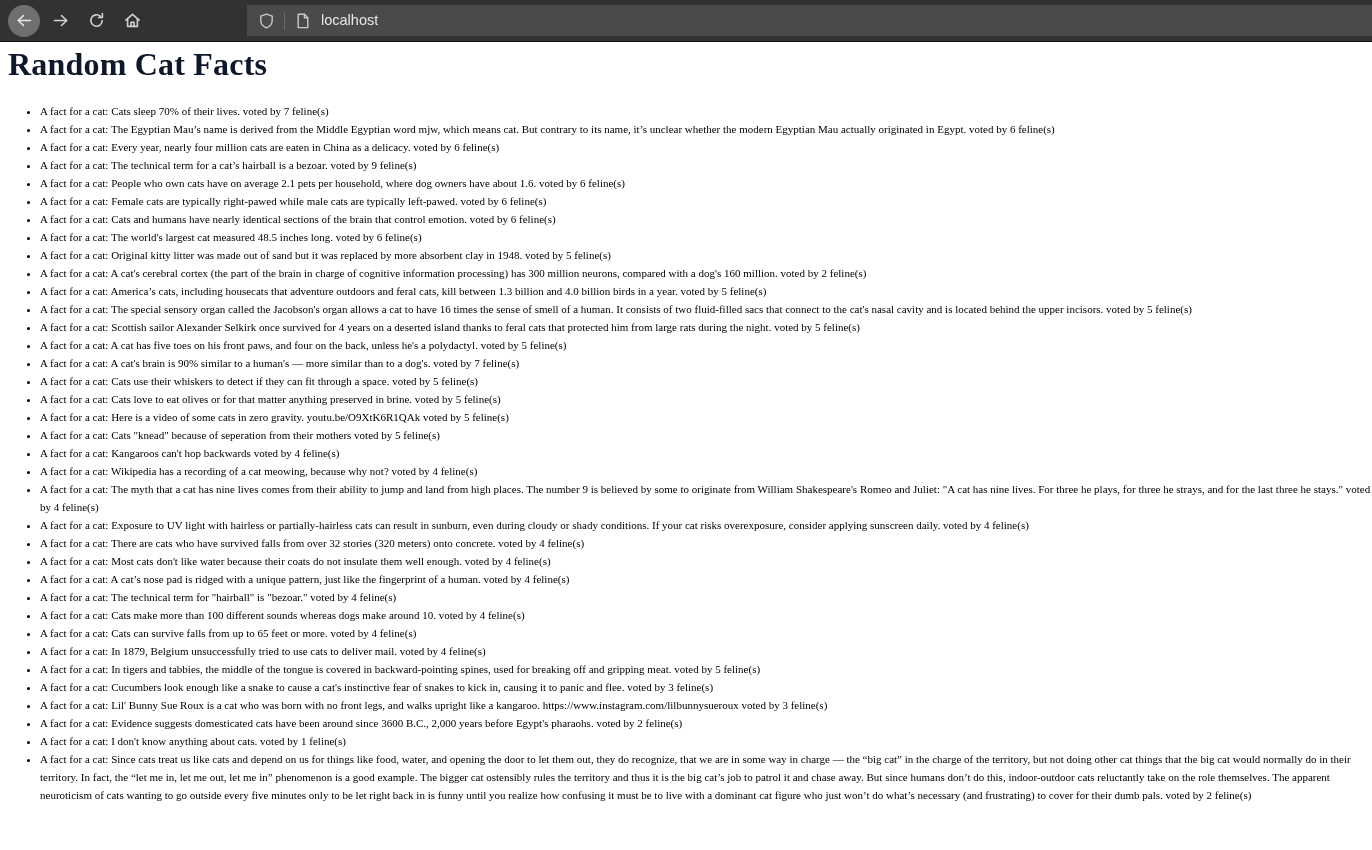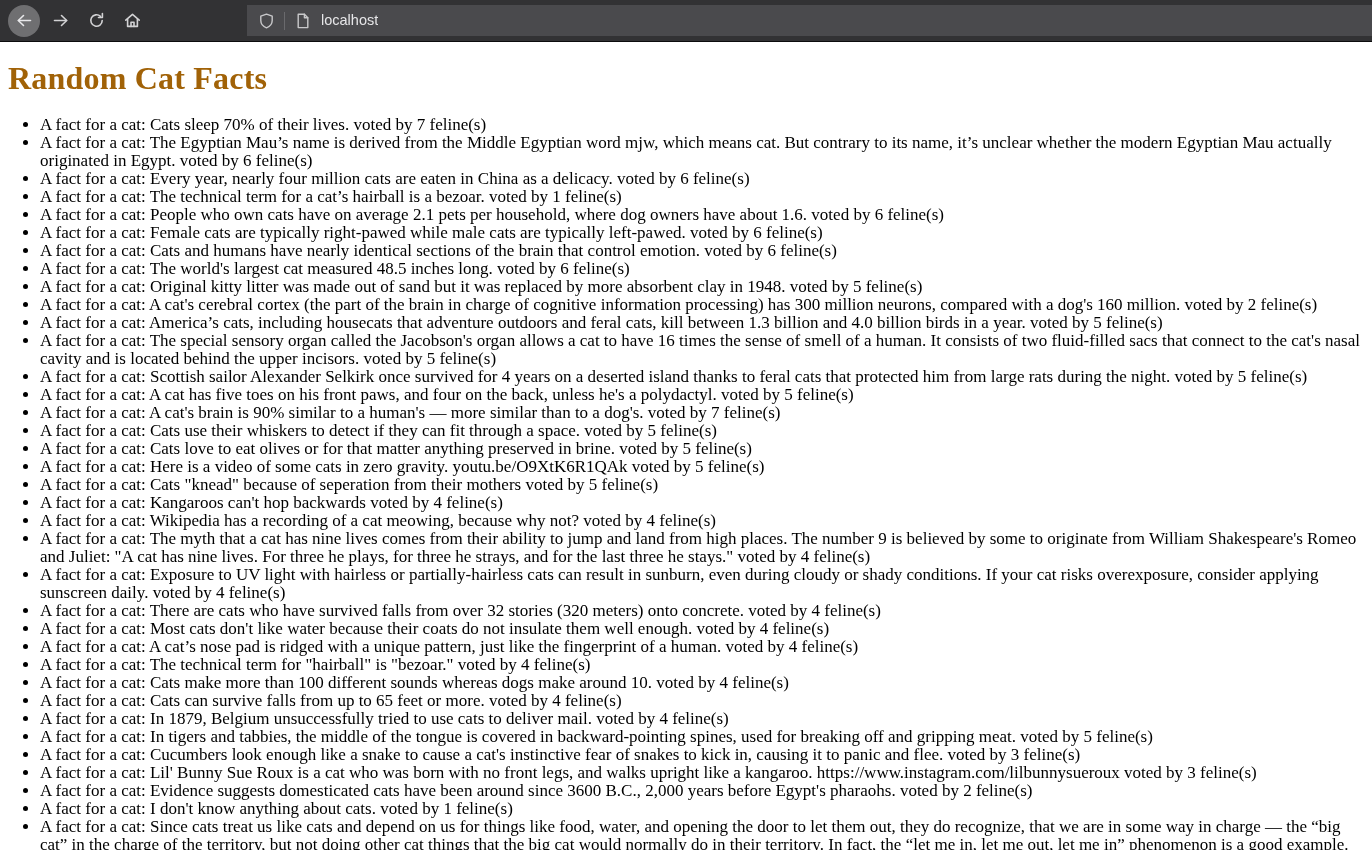--- a/index.html
+++ b/index.html
@@ -113,33 +113,33 @@
     padding: 0;
     background: #ffffff;
     width: 1372px;
     height: 808px;
     overflow: hidden;
     box-sizing: border-box;
   }
   #page-title {
     font-size: 32px;
     font-weight: bold;
-    margin: 18px 0 19px 8px;
-    color: #a16207;
+    margin: 4px 0 19px 8px;
+    color: #0f172a;
     line-height: 1.15;
     letter-spacing: 0.2px;
   }
   #facts-list {
     margin: 0;
     padding: 0 0 0 40px;
     list-style-type: disc;
     color: #000000;
   }
   #facts-list li {
-    font-size: 17px;
+    font-size: 11px;
     line-height: 18px;
     color: #000000;
     margin: 0;
     padding: 0;
   }
 </style>
 </head>
 <body>
 
 <div id="browser-chrome">
@@ -191,21 +191,21 @@
     </div>
   </div>
 </div>
 
 <div id="page">
   <h1 id="page-title">Random Cat Facts</h1>
   <ul id="facts-list">
       <li>A fact for a cat: Cats sleep 70% of their lives. voted by 7 feline(s)</li>
       <li>A fact for a cat: The Egyptian Mau’s name is derived from the Middle Egyptian word mjw, which means cat. But contrary to its name, it’s unclear whether the modern Egyptian Mau actually originated in Egypt. voted by 6 feline(s)</li>
       <li>A fact for a cat: Every year, nearly four million cats are eaten in China as a delicacy. voted by 6 feline(s)</li>
-      <li>A fact for a cat: The technical term for a cat’s hairball is a bezoar. voted by 1 feline(s)</li>
+      <li>A fact for a cat: The technical term for a cat’s hairball is a bezoar. voted by 9 feline(s)</li>
       <li>A fact for a cat: People who own cats have on average 2.1 pets per household, where dog owners have about 1.6. voted by 6 feline(s)</li>
       <li>A fact for a cat: Female cats are typically right-pawed while male cats are typically left-pawed. voted by 6 feline(s)</li>
       <li>A fact for a cat: Cats and humans have nearly identical sections of the brain that control emotion. voted by 6 feline(s)</li>
       <li>A fact for a cat: The world's largest cat measured 48.5 inches long. voted by 6 feline(s)</li>
       <li>A fact for a cat: Original kitty litter was made out of sand but it was replaced by more absorbent clay in 1948. voted by 5 feline(s)</li>
       <li>A fact for a cat: A cat's cerebral cortex (the part of the brain in charge of cognitive information processing) has 300 million neurons, compared with a dog's 160 million. voted by 2 feline(s)</li>
       <li>A fact for a cat: America’s cats, including housecats that adventure outdoors and feral cats, kill between 1.3 billion and 4.0 billion birds in a year. voted by 5 feline(s)</li>
       <li>A fact for a cat: The special sensory organ called the Jacobson's organ allows a cat to have 16 times the sense of smell of a human. It consists of two fluid-filled sacs that connect to the cat's nasal cavity and is located behind the upper incisors. voted by 5 feline(s)</li>
       <li>A fact for a cat: Scottish sailor Alexander Selkirk once survived for 4 years on a deserted island thanks to feral cats that protected him from large rats during the night. voted by 5 feline(s)</li>
       <li>A fact for a cat: A cat has five toes on his front paws, and four on the back, unless he's a polydactyl. voted by 5 feline(s)</li>

